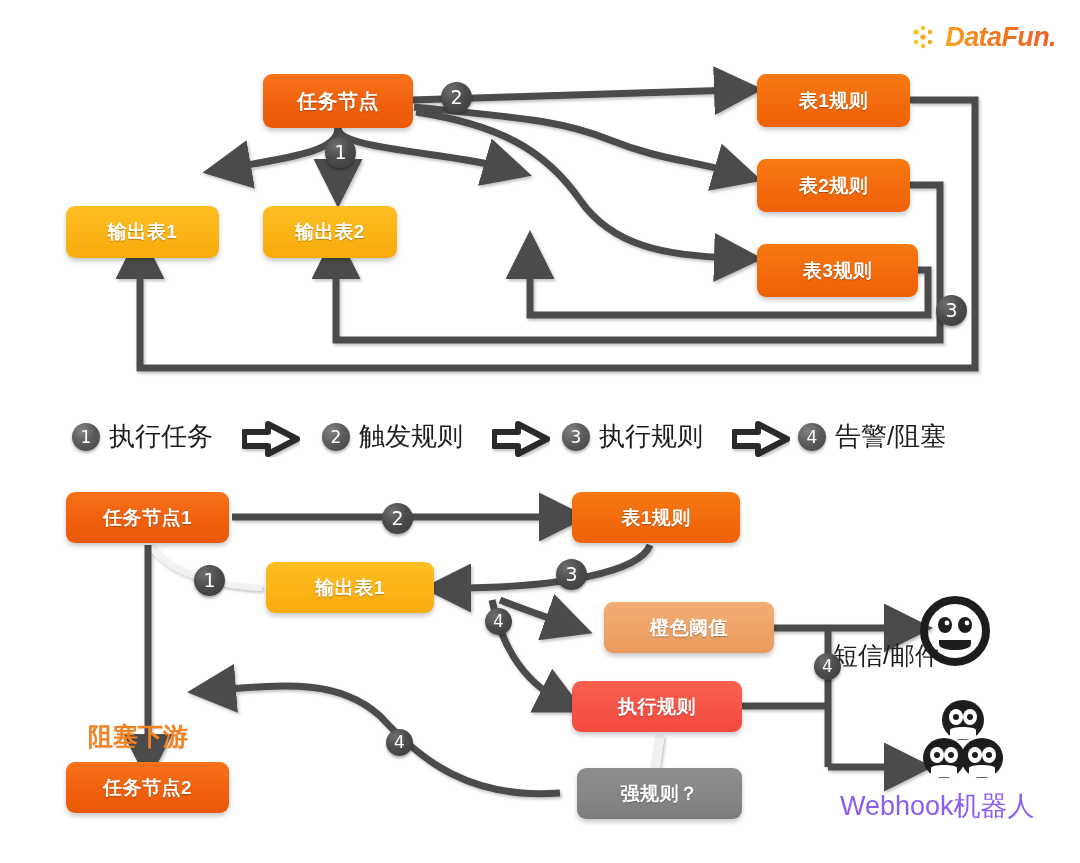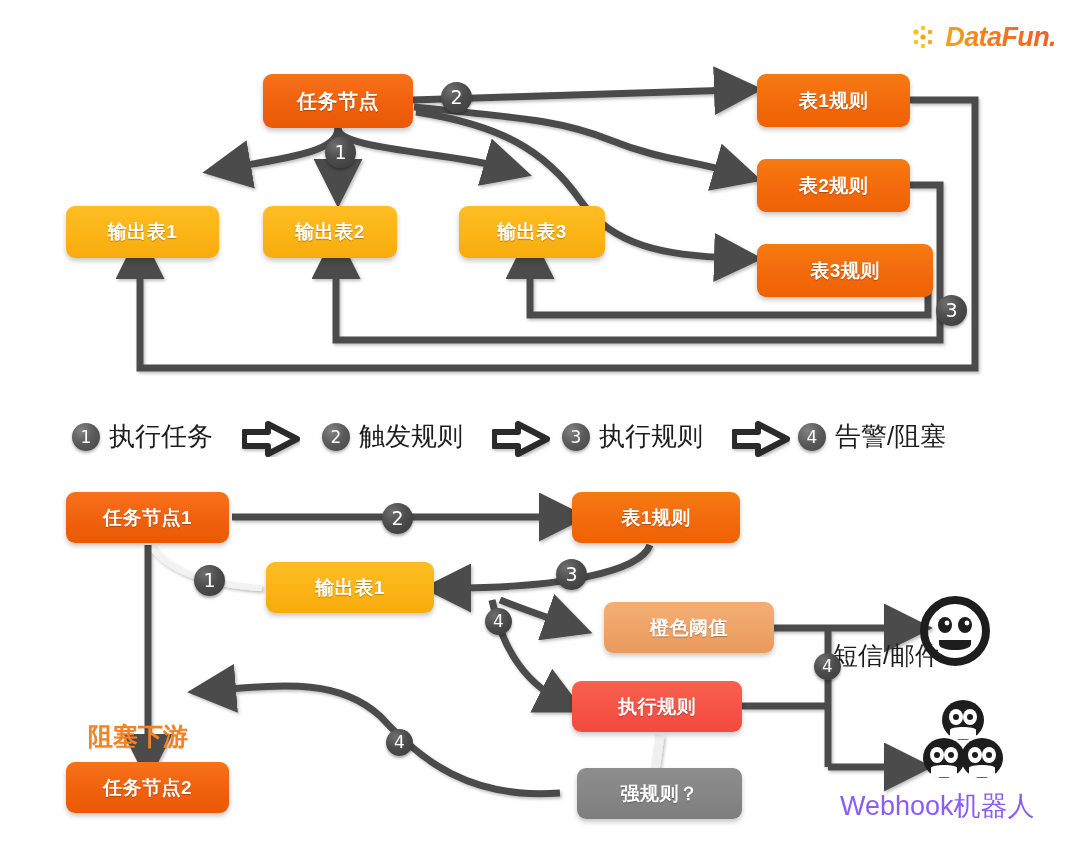--- a/index.html
+++ b/index.html
@@ -126,25 +126,24 @@
       <path d="M910,100 L975,100 L975,368 L140,368 L140,258" marker-end="url(#ah)"></path>
       <path d="M910,185 L940,185 L940,340 L336,340 L336,258" marker-end="url(#ah)"></path>
       <path d="M910,270 L928,270 L928,315 L530,315 L530,258" marker-end="url(#ah)"></path>
     </g>
   </svg>
 
   <div class="node n-orange-dark" style="left:263px;top:74px;width:150px;height:54px;font-size:20px;">任务节点</div>
 
   <div class="node n-amber" style="left:66px;top:206px;width:153px;height:52px;font-size:19px;">输出表1</div>
   <div class="node n-amber" style="left:263px;top:206px;width:134px;height:52px;font-size:19px;">输出表2</div>
-  <div class="node n-amber" style="left:459px;top:206px;width:146px;height:52px;font-size:19px;">输出表3</div>
 
   <div class="node n-orange" style="left:757px;top:74px;width:153px;height:53px;font-size:19px;">表1规则</div>
   <div class="node n-orange" style="left:757px;top:159px;width:153px;height:53px;font-size:19px;">表2规则</div>
-  <div class="node n-orange" style="left:757px;top:244px;width:176px;height:53px;font-size:19px;">表3规则</div>
+  <div class="node n-orange" style="left:757px;top:244px;width:161px;height:53px;font-size:19px;">表3规则</div>
 
   <div class="step-circle" style="left:325px;top:137px;">1</div>
   <div class="step-circle" style="left:441px;top:82px;">2</div>
   <div class="step-circle" style="left:936px;top:295px;">3</div>
 
   <div id="legend">
 
     <div class="lg-item" style="left:72px;top:14px;">
       <span class="lg-num">1</span>
       <span class="lg-text">执行任务</span>

